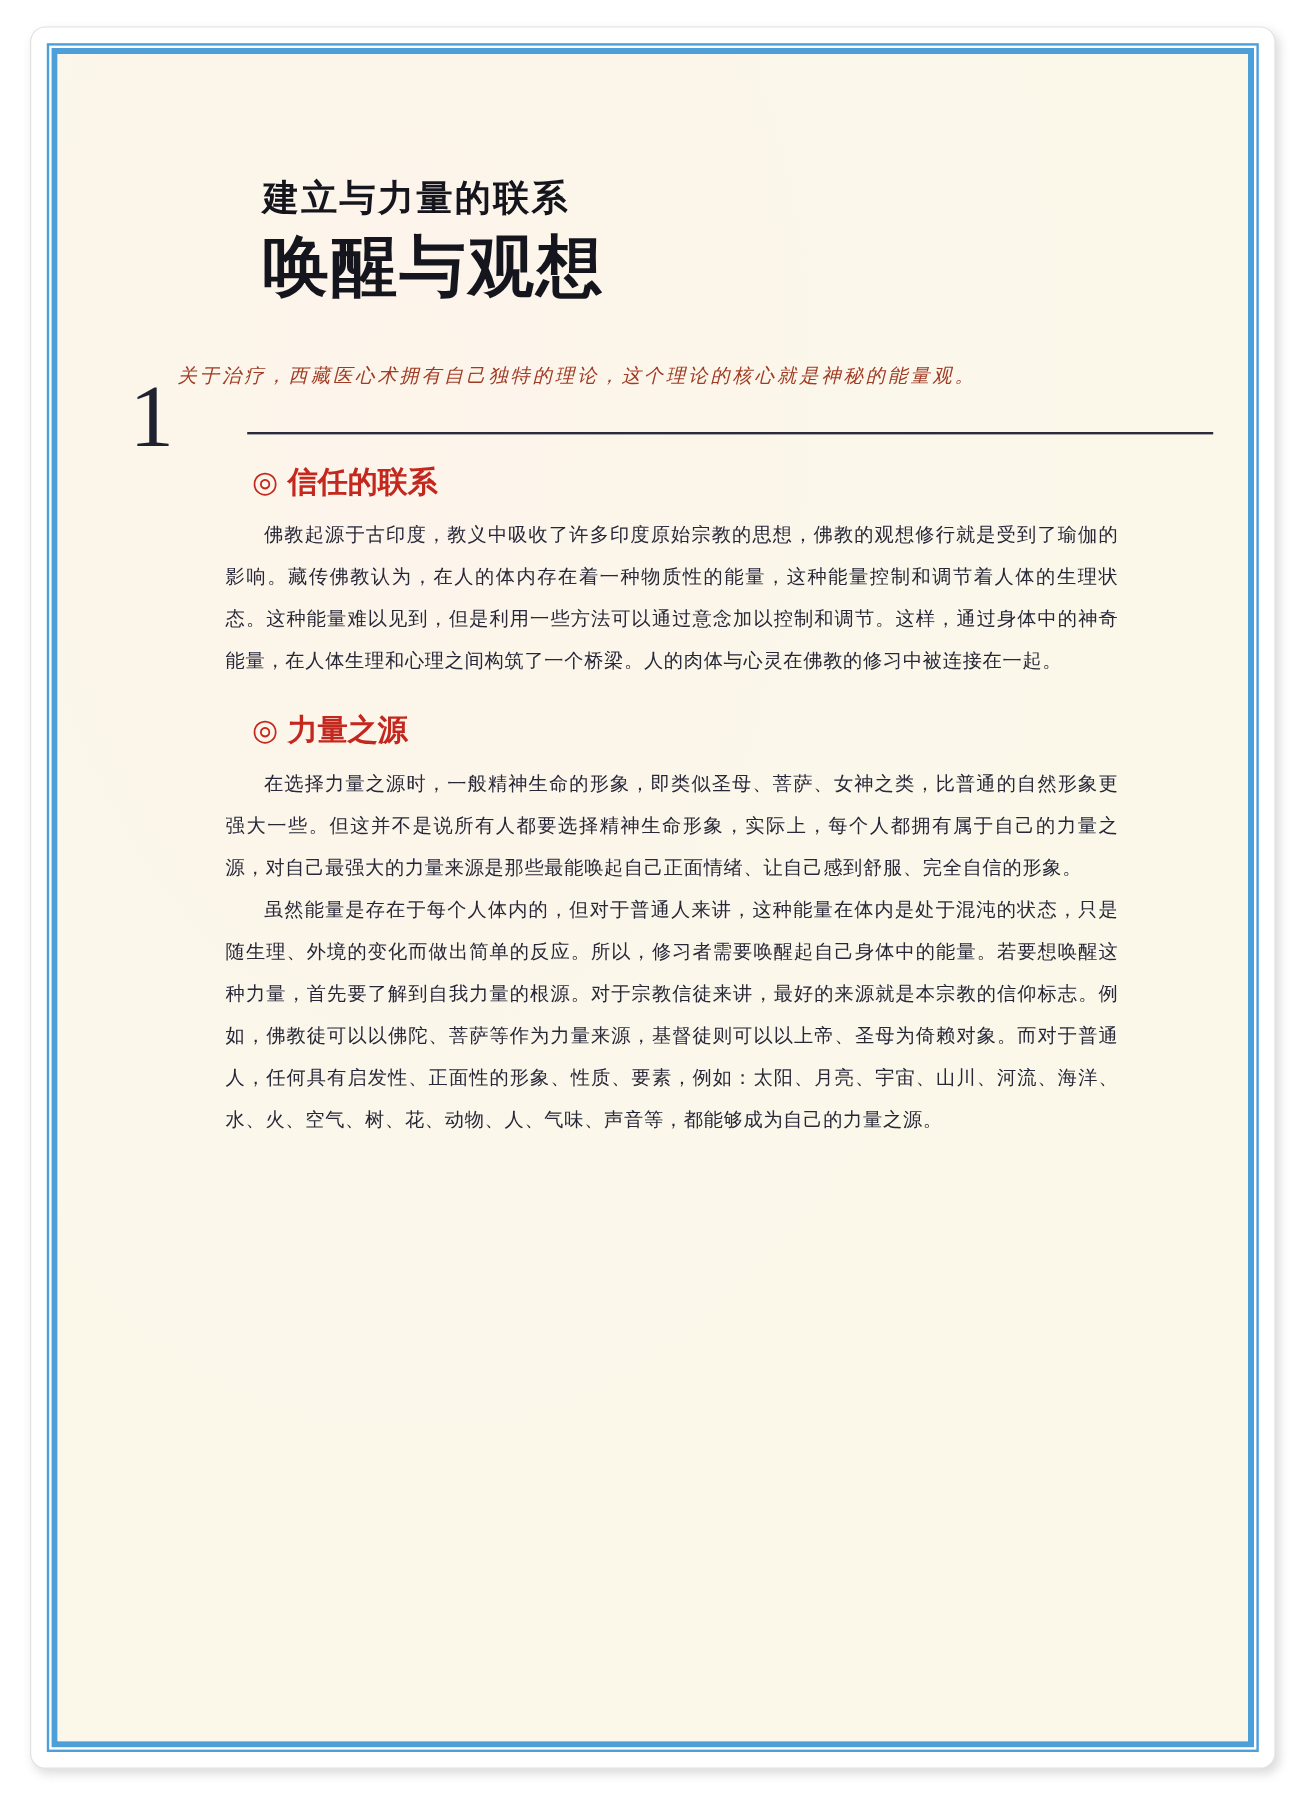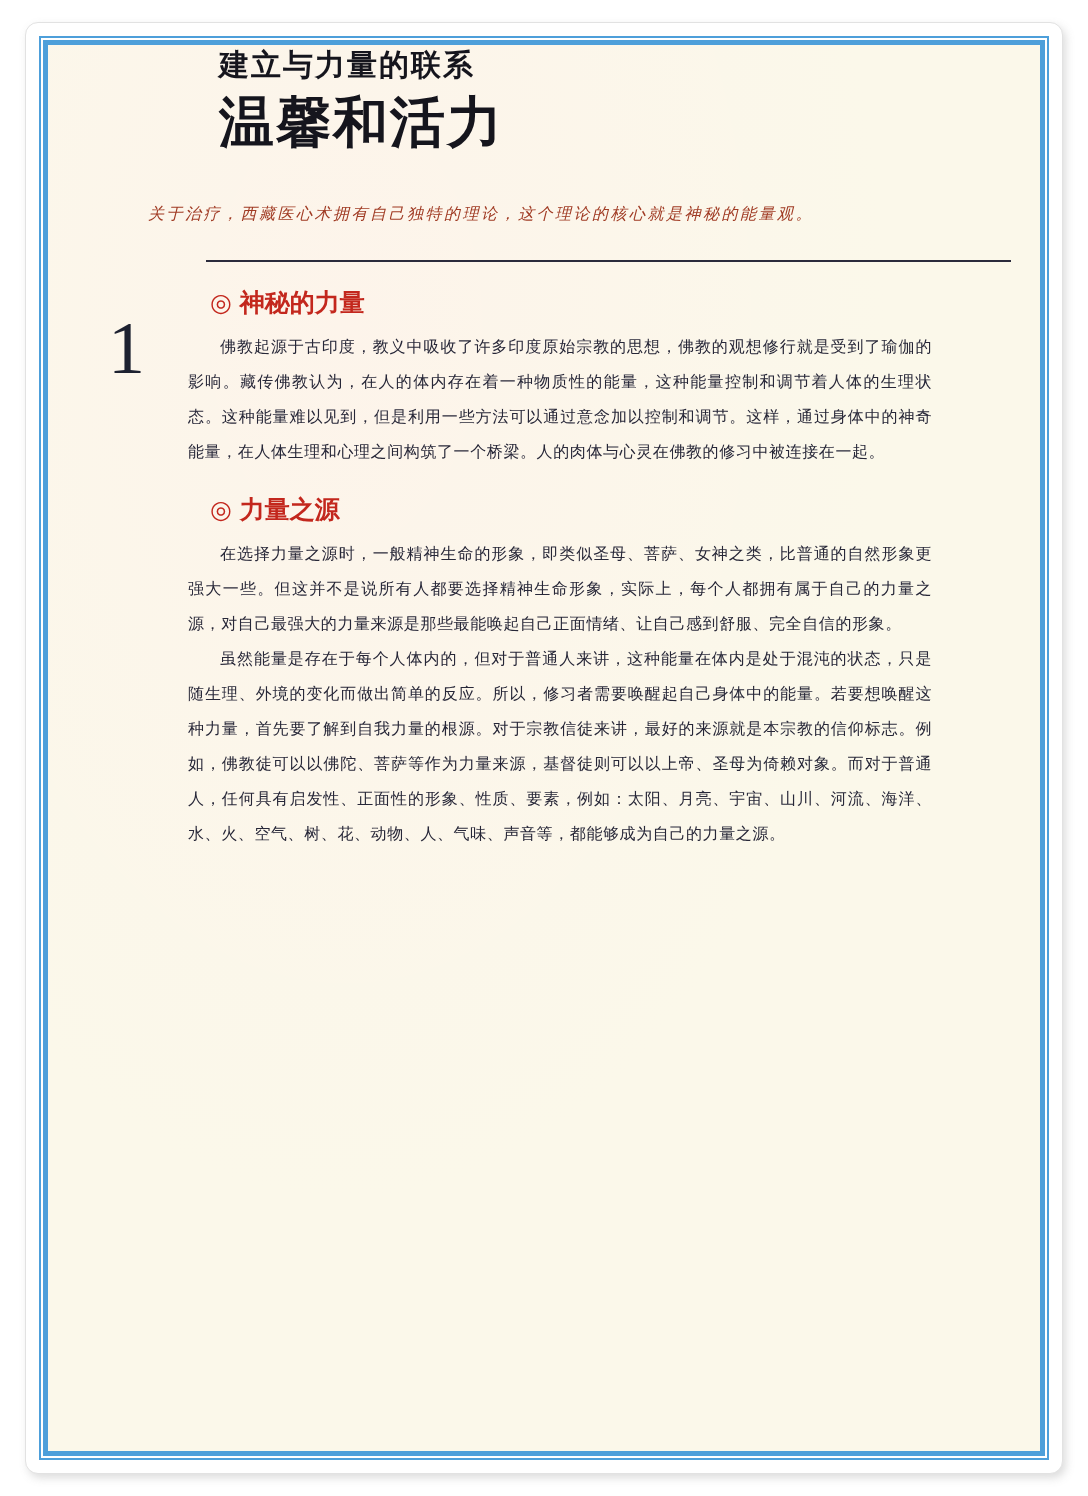--- a/index.html
+++ b/index.html
@@ -45,20 +45,21 @@
   }
   .chapter-num {
     position: absolute;
     left: 60px; top: 266px;
     font-family: "Liberation Serif", serif;
     font-size: 74px;
     line-height: 1;
     color: #1d2130;
   }
   .headblock {
+    padding-top: 100px;
     margin-left: 171px;
   }
   .kicker {
     font-family: "Liberation Sans", sans-serif;
     font-weight: bold;
     font-size: 30px;
     letter-spacing: 2px;
     color: #15151d;
   }
   .title {
@@ -116,31 +117,31 @@
 
 <div class="card">
   <div class="frame-outer">
     <div class="frame-inner">
       <div class="paper">
 
         <div class="chapter-num">1</div>
 
         <div class="headblock">
           <div class="kicker">建立与力量的联系</div>
-          <h1 class="title">温馨和活力</h1>
+          <h1 class="title">唤醒与观想</h1>
         </div>
 
         <p class="intro">关于治疗，西藏医心术拥有自己独特的理论，这个理论的核心就是神秘的能量观。</p>
 
         <hr class="divider">
 
         <div class="main">
 
           <h2 class="sec-heading">
-            <span class="bullet">◎</span><span class="sec-heading-text">神秘的力量</span>
+            <span class="bullet">◎</span><span class="sec-heading-text">信任的联系</span>
           </h2>
 
           <p class="body-para">佛教起源于古印度，教义中吸收了许多印度原始宗教的思想，佛教的观想修行就是受到了瑜伽的影响。藏传佛教认为，在人的体内存在着一种物质性的能量，这种能量控制和调节着人体的生理状态。这种能量难以见到，但是利用一些方法可以通过意念加以控制和调节。这样，通过身体中的神奇能量，在人体生理和心理之间构筑了一个桥梁。人的肉体与心灵在佛教的修习中被连接在一起。</p>
 
           <h2 class="sec-heading">
             <span class="bullet">◎</span><span class="sec-heading-text">力量之源</span>
           </h2>
 
           <p class="body-para">在选择力量之源时，一般精神生命的形象，即类似圣母、菩萨、女神之类，比普通的自然形象更强大一些。但这并不是说所有人都要选择精神生命形象，实际上，每个人都拥有属于自己的力量之源，对自己最强大的力量来源是那些最能唤起自己正面情绪、让自己感到舒服、完全自信的形象。</p>
 

